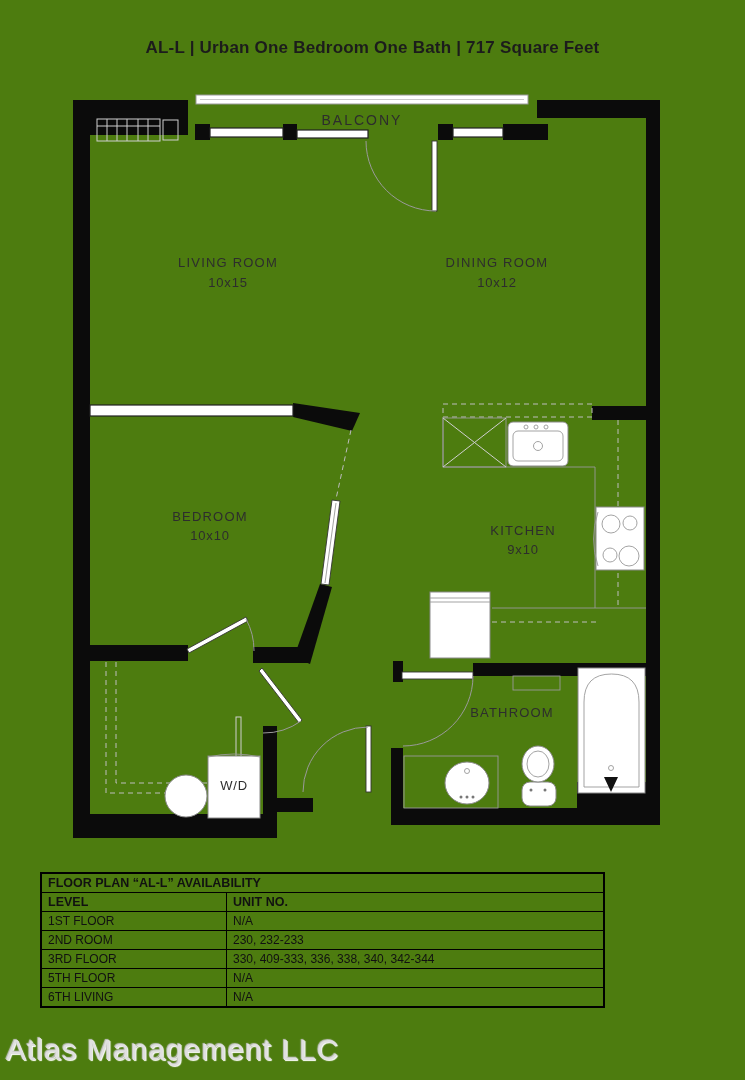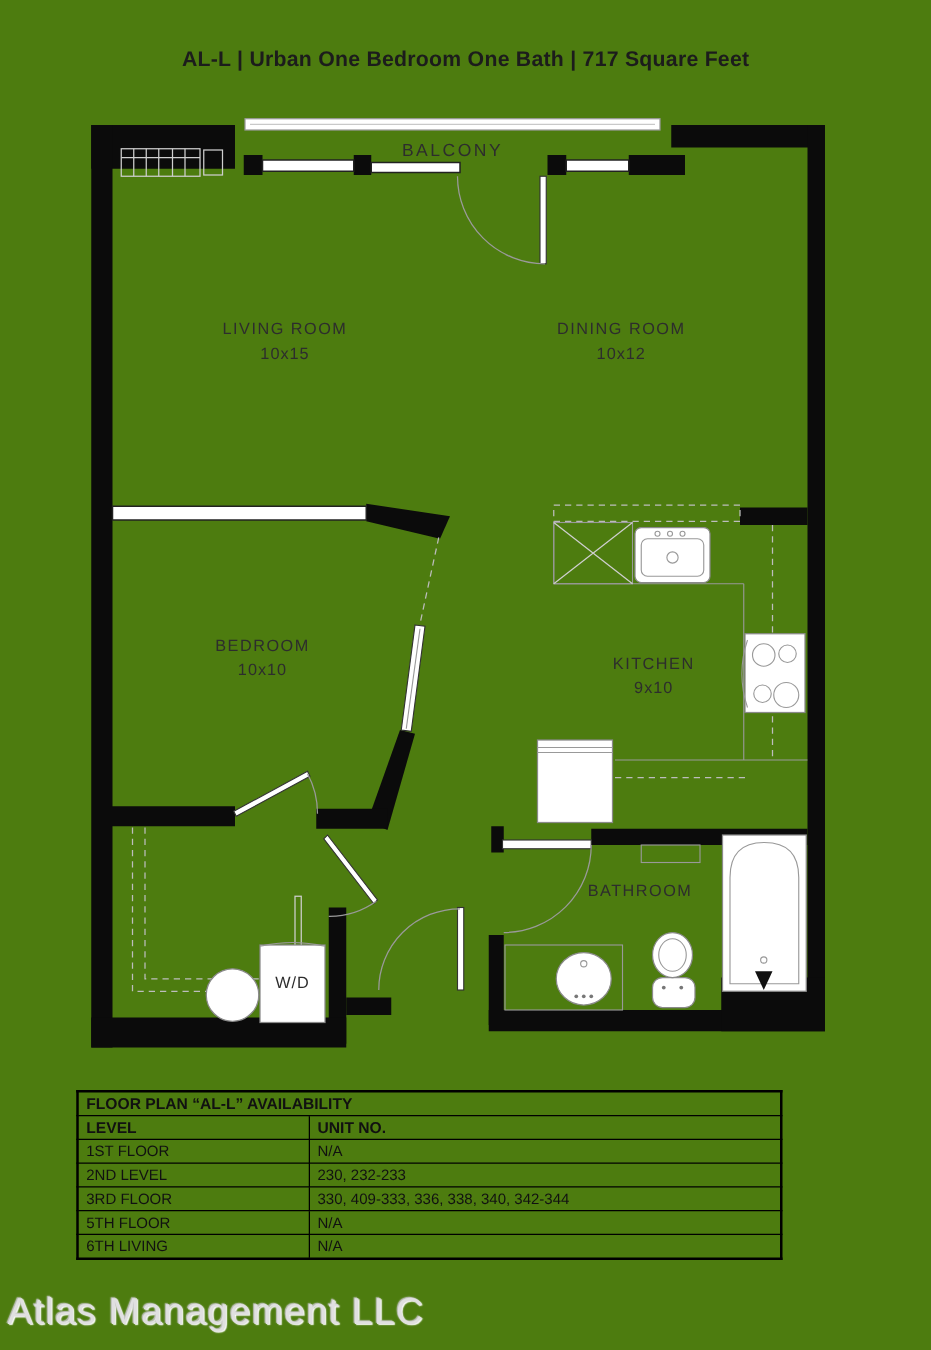--- a/index.html
+++ b/index.html
@@ -17,21 +17,21 @@
   .fix{fill:#fff;stroke:#8a8a8a;stroke-width:1;}
   .fix2{fill:none;stroke:#999;stroke-width:.9;}
   .dash{fill:none;stroke:#bdbdbd;stroke-width:1;stroke-dasharray:5 4;}
   .cl{fill:none;stroke:#cfcfcf;stroke-width:1;}
   .roomlabel{font-family:"Liberation Sans",sans-serif;font-size:13px;letter-spacing:1.2px;
              fill:#2d2d2d;text-anchor:middle;}
   .dimlabel{font-family:"Liberation Sans",sans-serif;font-size:13px;letter-spacing:.8px;
             fill:#2d2d2d;text-anchor:middle;}
   .biglabel{font-size:14px;letter-spacing:2px;}
 
-  #avail-table{position:absolute;left:61px;top:872px;width:565px;border-collapse:collapse;
+  #avail-table{position:absolute;left:40px;top:872px;width:565px;border-collapse:collapse;
                border:2px solid #000;}
   #avail-table td,#avail-table th{border:1.2px solid #000;font-size:12px;color:#111;
                padding:1px 6px;height:16px;text-align:left;vertical-align:middle;
                font-family:"Liberation Sans",sans-serif;}
   #avail-table th{font-weight:bold;font-size:12.5px;}
   .col-level{width:172px;}
 
   #footnote{position:absolute;left:163px;top:1089px;font-size:8px;font-style:italic;
             color:#1a1a1a;z-index:2;text-align:right;}
   #watermark{position:absolute;left:6px;top:1033px;font-size:30px;color:#e0e0e0;z-index:1;
@@ -215,21 +215,21 @@
       </tr>
       <tr>
         <th class="col-level">LEVEL</th>
         <th>UNIT NO.</th>
       </tr>
       <tr>
         <td>1ST FLOOR</td>
         <td>N/A</td>
       </tr>
       <tr>
-        <td>2ND LEVEL</td>
+        <td>2ND ROOM</td>
         <td>230, 232-233</td>
       </tr>
       <tr>
         <td>3RD FLOOR</td>
         <td>330, 409-333, 336, 338, 340, 342-344</td>
       </tr>
       <tr>
         <td>5TH FLOOR</td>
         <td>N/A</td>
       </tr>

